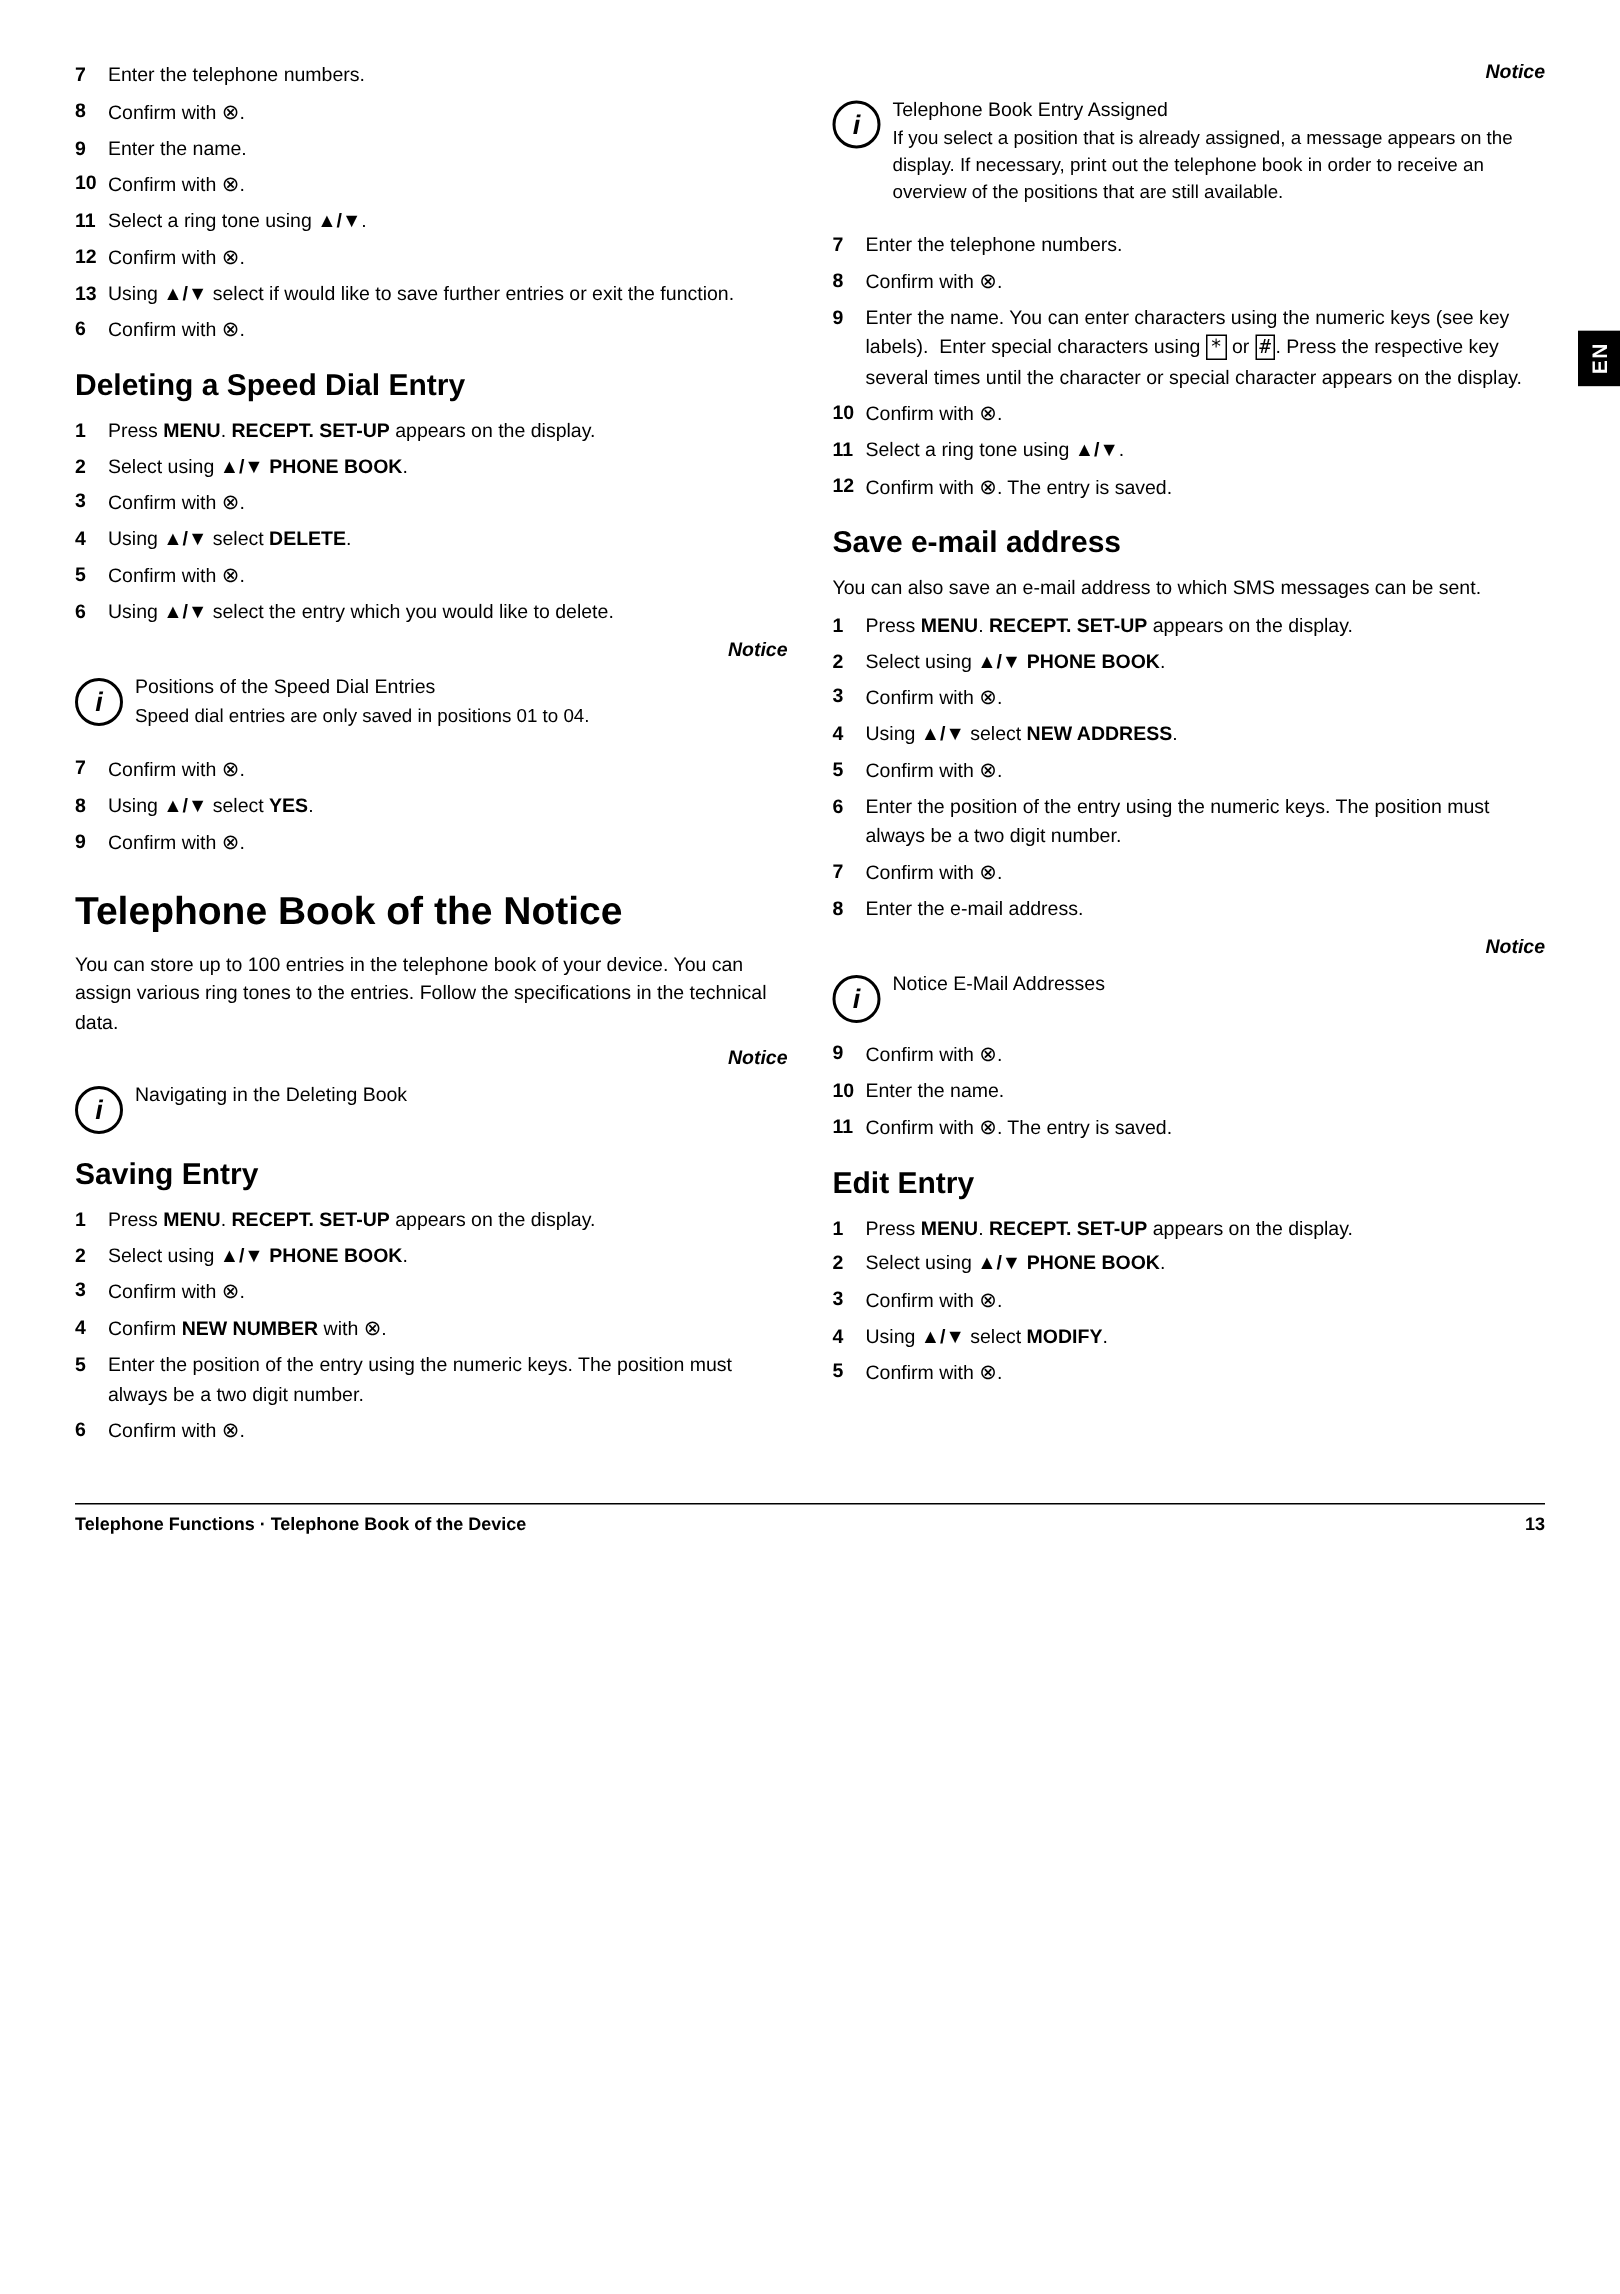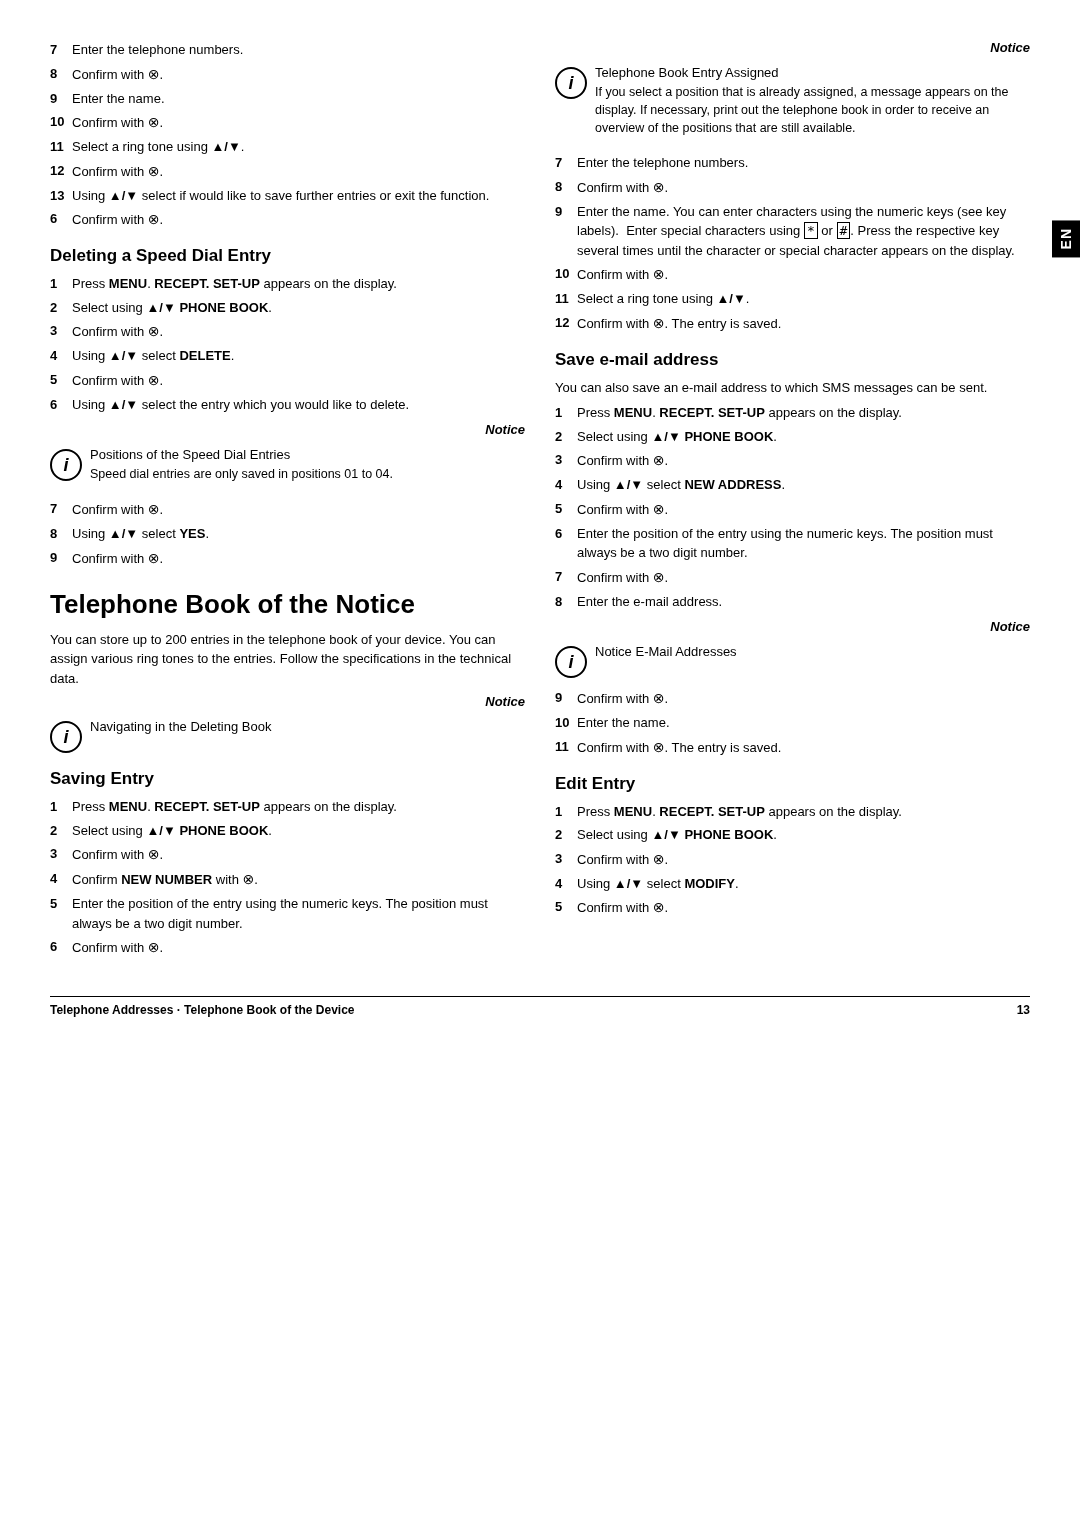--- a/index.html
+++ b/index.html
@@ -38,21 +38,21 @@
       color: #fff;
       font-weight: bold;
       font-size: 14px;
       padding: 8px 6px;
       writing-mode: vertical-rl;
       text-orientation: mixed;
       transform: rotate(180deg);
       letter-spacing: 1px;
     }
     h2 {
-      font-size: 17px;
+      font-size: 20px;
       font-weight: bold;
       margin-bottom: 8px;
       margin-top: 16px;
     }
     h2.large {
       font-size: 26px;
       line-height: 1.2;
       margin-top: 20px;
       margin-bottom: 10px;
     }
@@ -233,21 +233,21 @@
           <span class="num bold">8</span>
           <span class="content">Using <span class="bold">▲/▼</span> select <span class="mono">YES</span>.</span>
         </li>
         <li>
           <span class="num bold">9</span>
           <span class="content">Confirm with <span class="confirm-icon"></span>.</span>
         </li>
       </ol>
 
       <h2 class="large">Telephone Book of the Notice</h2>
-      <p>You can store up to 200 entries in the telephone book of your device. You can assign various ring tones to the entries. Follow the specifications in the technical data.</p>
+      <p>You can store up to 100 entries in the telephone book of your device. You can assign various ring tones to the entries. Follow the specifications in the technical data.</p>
 
       <div class="notice-label"><em>Notice</em></div>
       <div class="notice-box">
         <div class="notice-icon">i</div>
         <div class="notice-content">
           <div class="notice-title">Navigating in the Deleting Book</div>
         </div>
       </div>
 
       <h2>Saving Entry</h2>
@@ -399,16 +399,16 @@
         <li>
           <span class="num bold">5</span>
           <span class="content">Confirm with <span class="confirm-icon"></span>.</span>
         </li>
       </ol>
     </div>
   </div>
 
   <hr class="footer-line">
   <div class="footer">
-    <span class="footer-left">Telephone Addresses · Telephone Book of the Device</span>
+    <span class="footer-left">Telephone Functions · Telephone Book of the Device</span>
     <span class="footer-right">13</span>
   </div>
 </div>
 
 </body></html>

